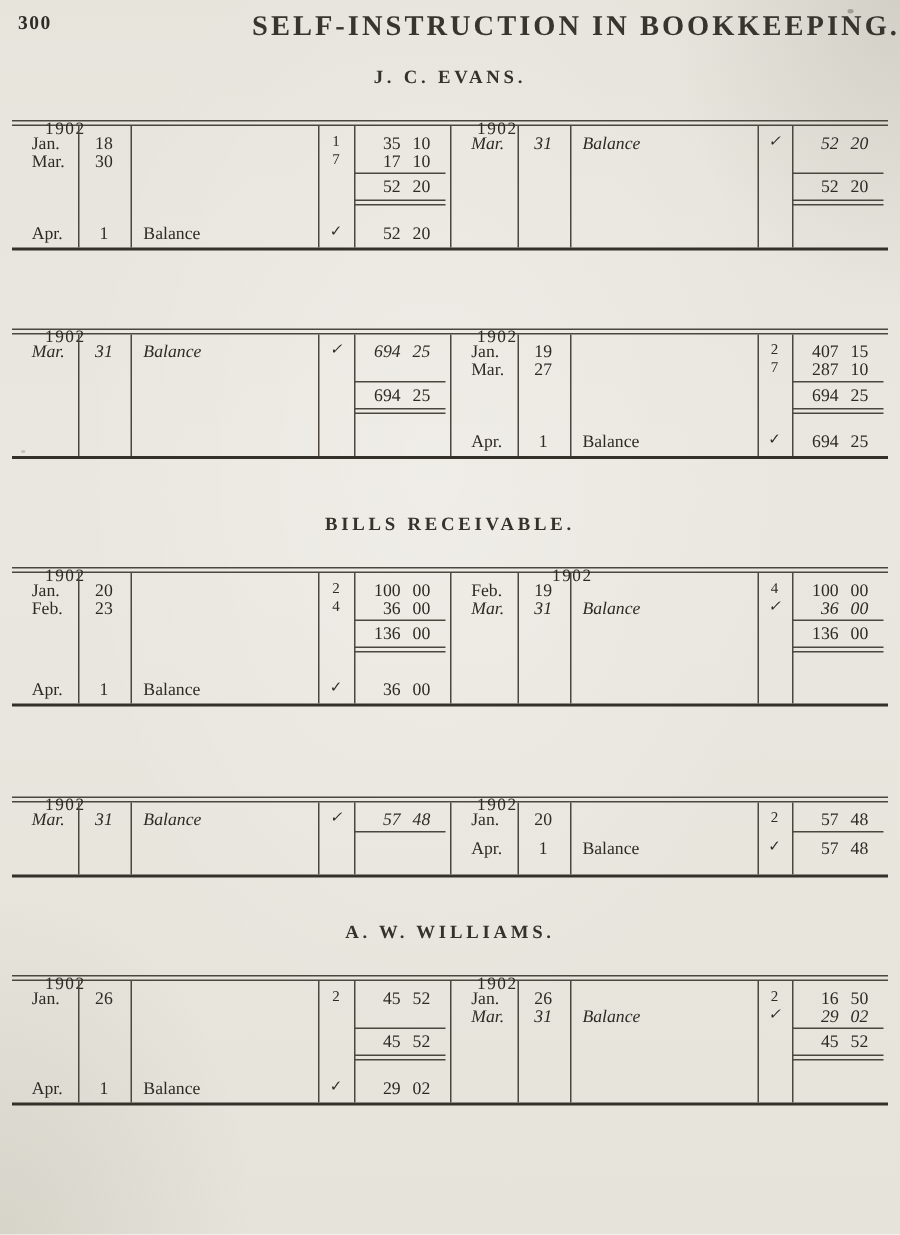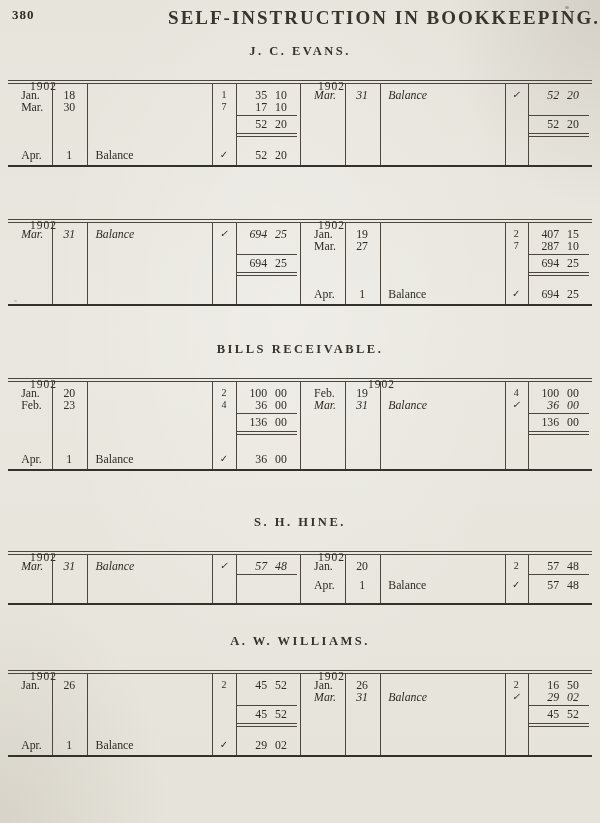--- a/index.html
+++ b/index.html
@@ -44,21 +44,21 @@
   .rule{height:1px;background:#4b473e;width:21%;margin:2px 0 2px 78%;}
   .drule{height:2px;border-top:1px solid #4b473e;border-bottom:1px solid #4b473e;width:21%;margin:2px 0 2px 78%;}
   .sp{width:100%;}
   .speck{position:absolute;background:#6b675c;border-radius:50%;opacity:.5;}
 </style>
 </head>
 <body>
 
 <div class="page">
   <div class="pghead">
-    <span class="pgnum">380</span>
+    <span class="pgnum">300</span>
     <div class="pgtitle">SELF-INSTRUCTION IN BOOKKEEPING.</div>
   </div>
   <main id="accounts">
       <section class="acct s1">
         <div class="acct-title">J. C. EVANS.</div>
         <div class="years">
           <span class="year year-l">1902</span>
           <span class="year year-r">1902</span>
         </div>
         <div class="tbl">
@@ -270,21 +270,20 @@
                 <span class="c-x"></span>
                 <span class="c-f"></span>
                 <span class="c-a">136 00</span>
               </div>
               <div class="drule"></div>
             </div>
           </div>
         </div>
       </section>
       <section class="acct s4">
-        <div class="acct-title">S. H. HINE.</div>
         <div class="years">
           <span class="year year-l">1902</span>
           <span class="year year-r">1902</span>
         </div>
         <div class="tbl">
           <div class="dbltop"></div>
           <div class="halves">
             <div class="half debit">
               <div class="vline v1"></div>
               <div class="vline v2"></div>

